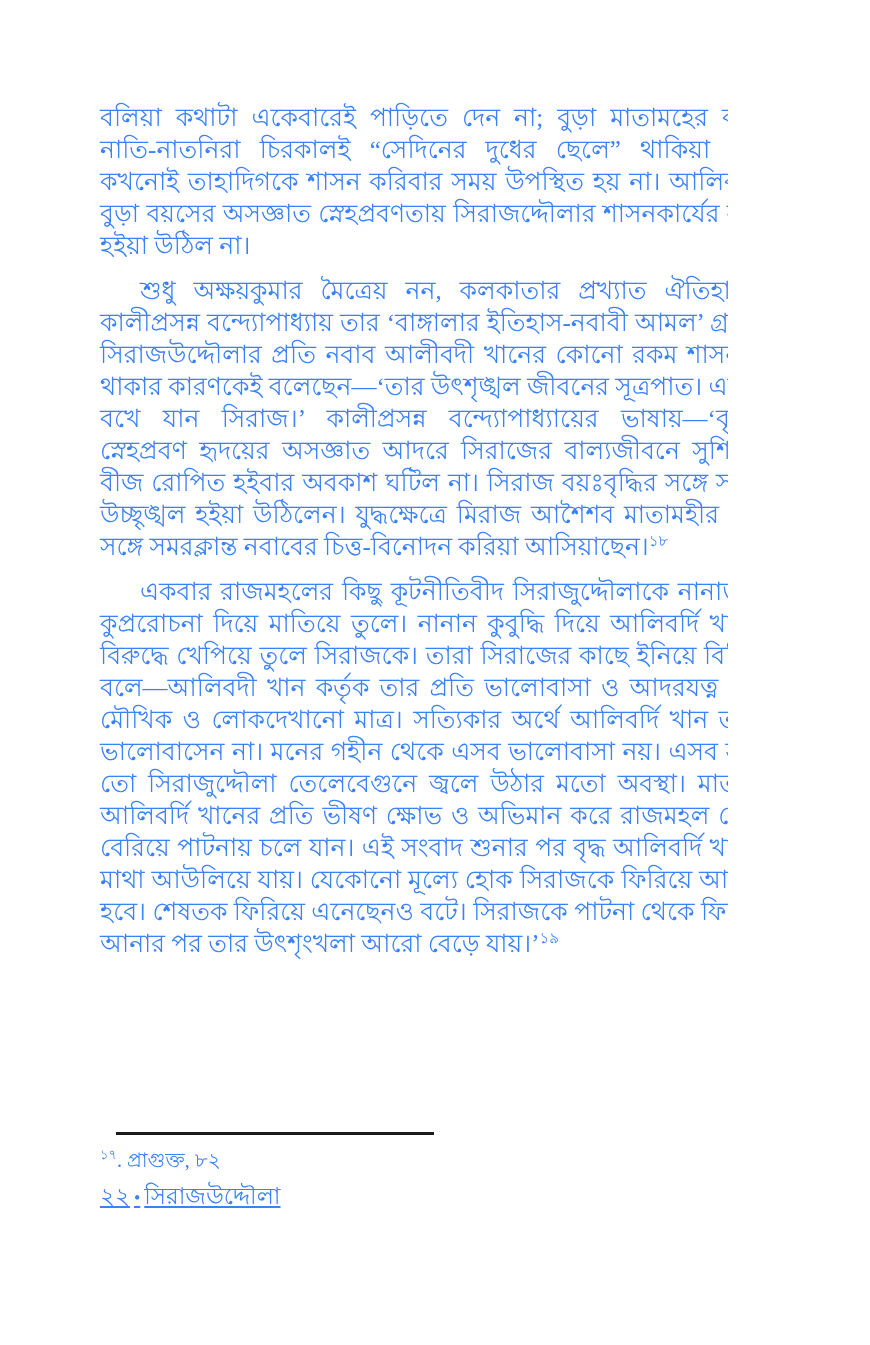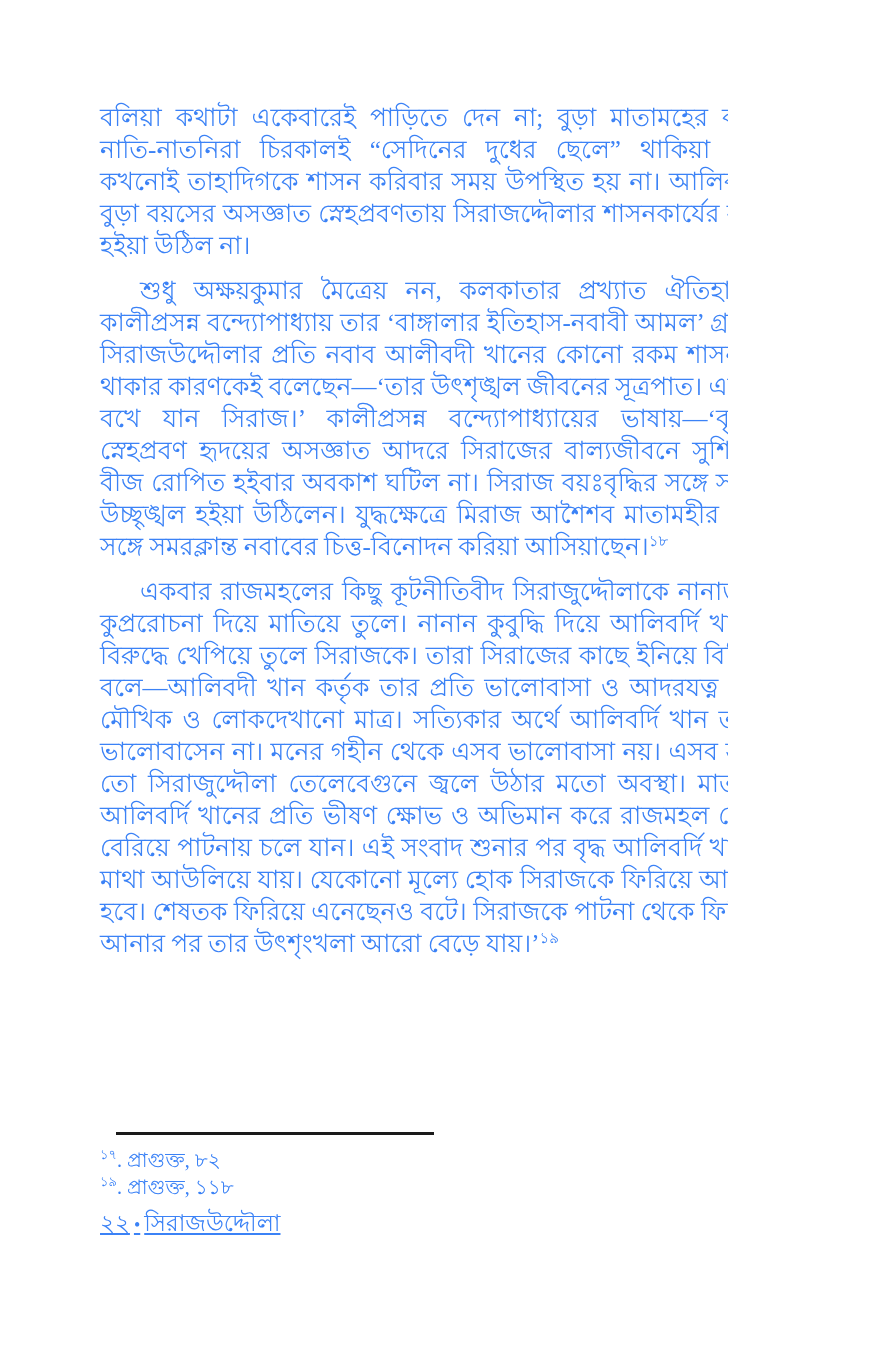--- a/index.html
+++ b/index.html
@@ -86,20 +86,19 @@
 
 
   </main>
 
   <div class="bottom-block">
 
     <div class="footnote-divider"></div>
 
     <section class="footnotes">
       <p class="footnote"><sup class="fn-ref">১৭</sup><span>. প্রাগুক্ত, ৮২</span></p>
-      <p class="footnote"><sup class="fn-ref">১৯</sup><span>. প্রাগুক্ত, ১১৮</span></p>
     </section>
 
     <div class="page-footer"><span>২২</span><span class="bullet">•</span><span>সিরাজউদ্দৌলা</span></div>
 
   </div>
 
 </div>
 
 </body></html>

